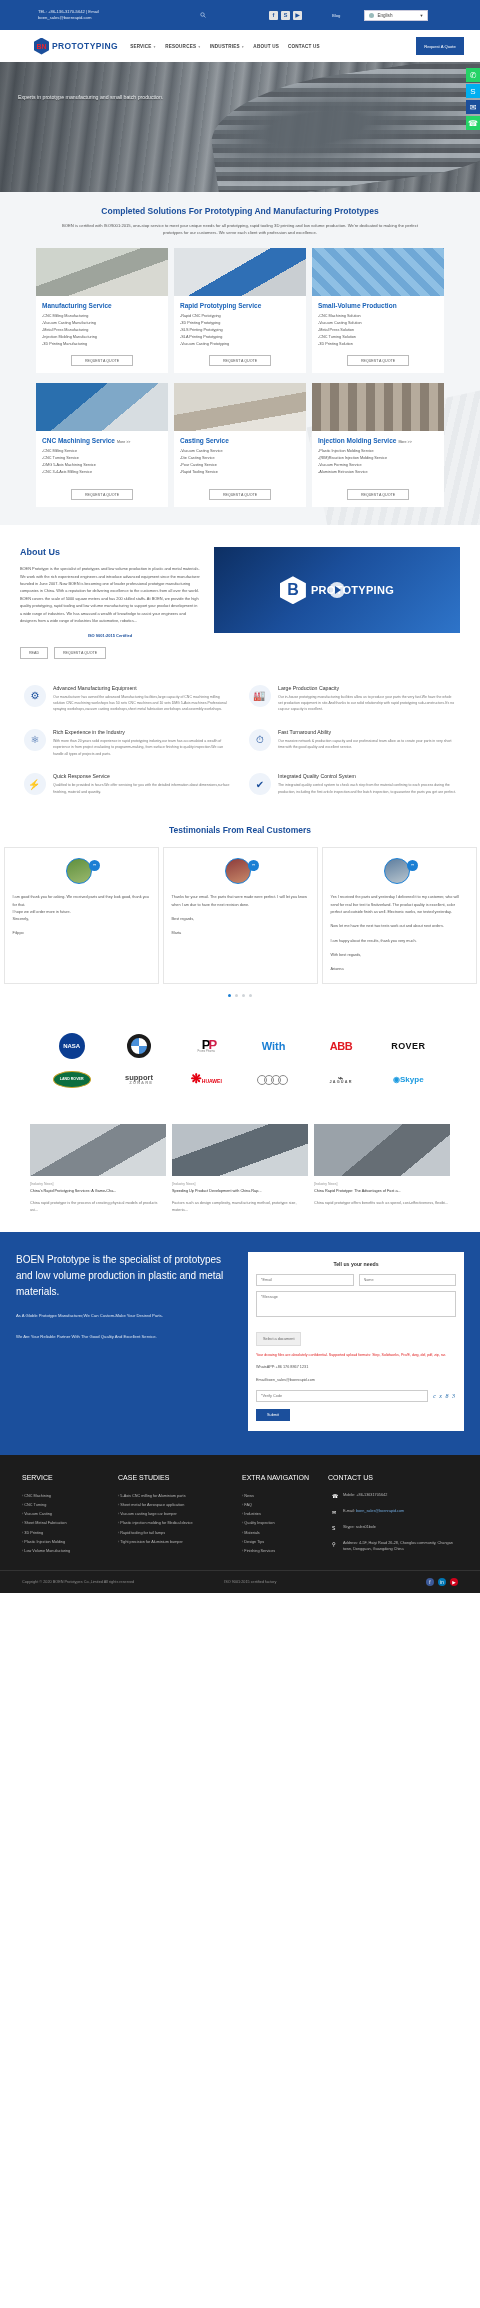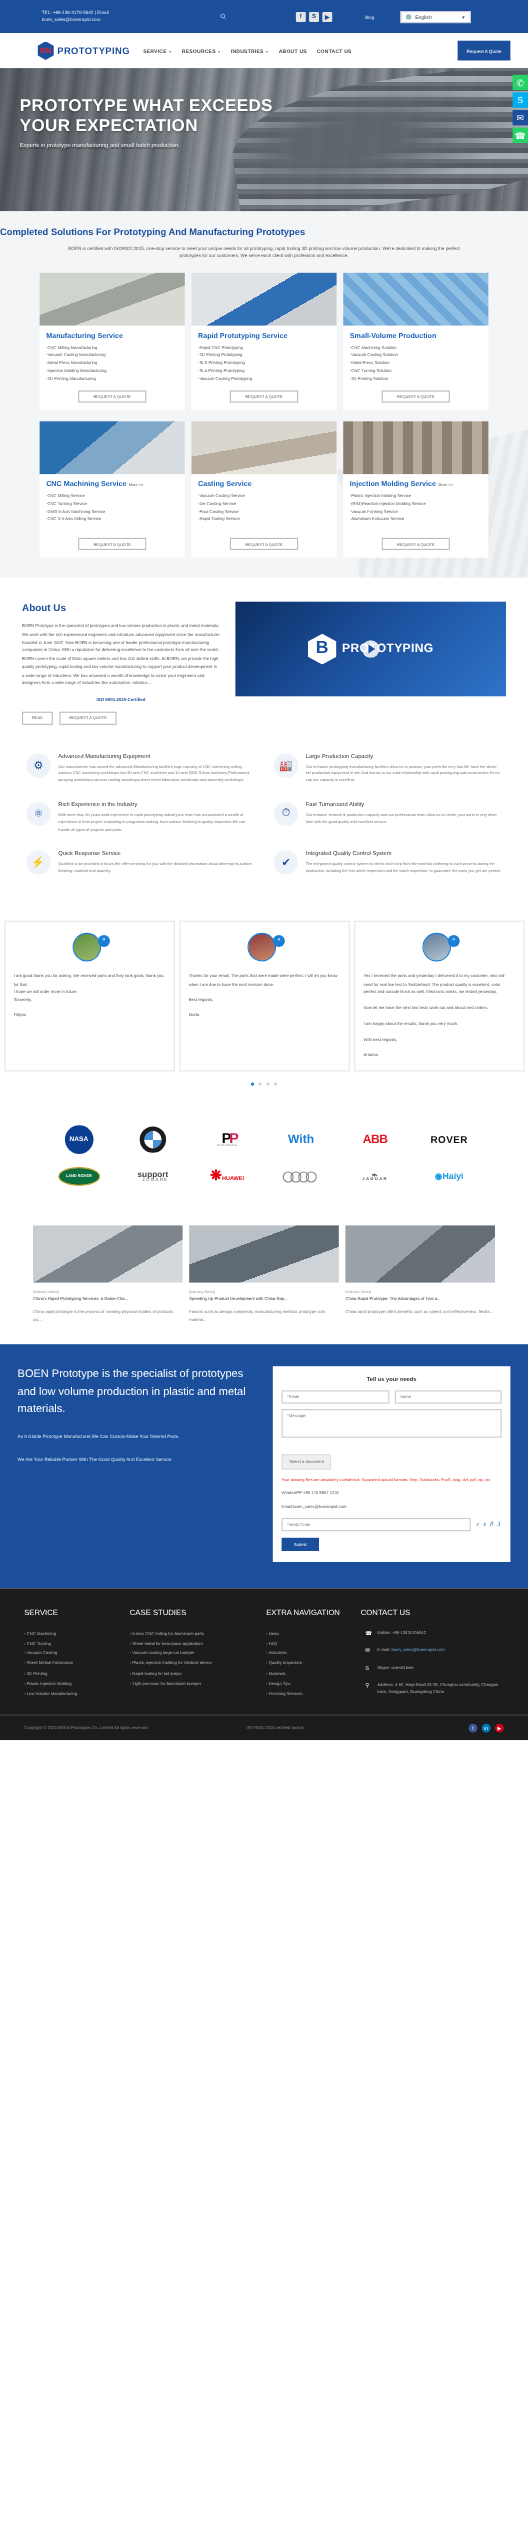--- a/index.html
+++ b/index.html
@@ -88,21 +88,21 @@
   }
   .hero p{color:#eef1f3;font-size:5.2px;margin-top:6px;text-shadow:0 1px 1px rgba(0,0,0,.5);}
 
   
   .solutions{background:#f3f5f7;padding:14px 0 18px; position:relative; overflow:hidden;}
   .solutions::before{
     content:""; position:absolute; right:-40px; bottom:-30px; width:200px;height:150px;
     background:repeating-linear-gradient(115deg,#e4e7ea 0 6px,#eef0f2 6px 13px);
     transform:rotate(-12deg); opacity:.8;
   }
-  h2.sect{color:#1b4f9c;font-size:8.5px;font-weight:bold;}
+  h2.sect{color:#1b4f9c;font-size:8.5px;text-align:center;font-weight:bold;}
   .sect-sub{max-width:360px;margin:7px auto 0;text-align:center;font-size:4.2px;color:#555;line-height:1.55;}
   .cards{display:flex;gap:6px;justify-content:center;margin-top:12px;position:relative;z-index:2;}
   .card{width:132px;background:#fff;padding-bottom:7px;}
   .card-img{height:48px;width:100%;}
   .ci1{background:linear-gradient(160deg,#cfd4cc 0 40%,#9ea49c 40% 62%,#d8d9d2 62% 100%);}
   .ci2{background:linear-gradient(150deg,#dfe3e6 0 45%,#2f6fb5 45% 70%,#c9ced2 70% 100%);}
   .ci3{background:repeating-linear-gradient(45deg,#6fa8d6 0 7px,#8fc0e4 7px 14px);}
   .ci4{background:linear-gradient(140deg,#2a6fae 0 38%,#7fa8c8 38% 65%,#d7dde1 65% 100%);}
   .ci5{background:linear-gradient(170deg,#d9d6cd 0 45%,#b7ae9f 45% 72%,#e6e3dc 72% 100%);}
   .ci6{background:repeating-linear-gradient(90deg,#8a7f72 0 9px,#b6ab9c 9px 18px);}
@@ -297,24 +297,20 @@
 
   <div class="floatbar">
     <div class="fb-wa">✆</div>
     <div class="fb-sk">S</div>
     <div class="fb-mail">✉</div>
     <div class="fb-ph">☎</div>
   </div>
 
   <div class="hero">
     <div class="hero-inner">
-      <h1>
-        <span>PROTOTYPE WHAT EXCEEDS</span><br>
-        <span>YOUR EXPECTATION</span>
-      </h1>
       <p>Experts in prototype manufacturing and small batch production.</p>
     </div>
   </div>
 
   <div class="solutions">
     <h2 class="sect">Completed Solutions For Prototyping And Manufacturing Prototypes</h2>
     <div class="sect-sub">BOEN is certified with ISO9001:2015, one-stop service to meet your unique needs for all prototyping, rapid tooling 3D printing and low volume production. We're dedicated to making the perfect prototypes for our customers. We serve each client with profession and excellence.</div>
 
     <div class="cards">
       <div class="card">
@@ -454,20 +450,21 @@
     <div class="feat">
       <div class="feat-ic">✔</div>
       <div>
           <h4>Integrated Quality Control System</h4>
         <p>The integrated quality control system to check each step from the material confining to each process during the production, including the first article inspection and the batch inspection, to guarantee the parts you get are perfect.</p>
         </div>
     </div>
   </div>
 
   <div class="testi-wrap">
+    <h2 class="sect">Testimonials From Real Customers</h2>
     <div class="testi-row">
       <div class="testi">
         <div class="testi-av">
           <div class="ph av1"></div>
           <div class="q">”</div>
         </div>
         <p style="white-space:pre-line;">I am good thank you for asking. We received parts and they look good, thank you for that.
 I hope we will order more in future.
 Sincerely,</p>
         <div class="who">Filippo</div>
@@ -516,21 +513,21 @@
       <div class="cl cl-lr">LAND ROVER</div>
       <div class="cl cl-mind"><span>support</span><small>ZONARE</small></div>
       <div class="cl cl-hw"><span class="fan">❋</span><span>HUAWEI</span></div>
       <div class="cl cl-audi">
           <i></i>
           <i></i>
           <i></i>
           <i></i>
         </div>
       <div class="cl cl-jag"><span class="cat">⌁</span><span>JAGUAR</span></div>
-      <div class="cl cl-midea">◉<span>Haiyi</span></div>
+      <div class="cl cl-midea">◉<span>Skype</span></div>
     </div>
   </div>
 
   <div class="blog">
     <div class="blog-row">
       <div class="blog-card">
         <div class="blog-img bi1"></div>
         <div class="blog-meta">[Industry News]</div>
         <h4>China's Rapid Prototyping Services: A Game-Cha...</h4>
         <p>China rapid prototype is the process of creating physical models of products usi...</p>

